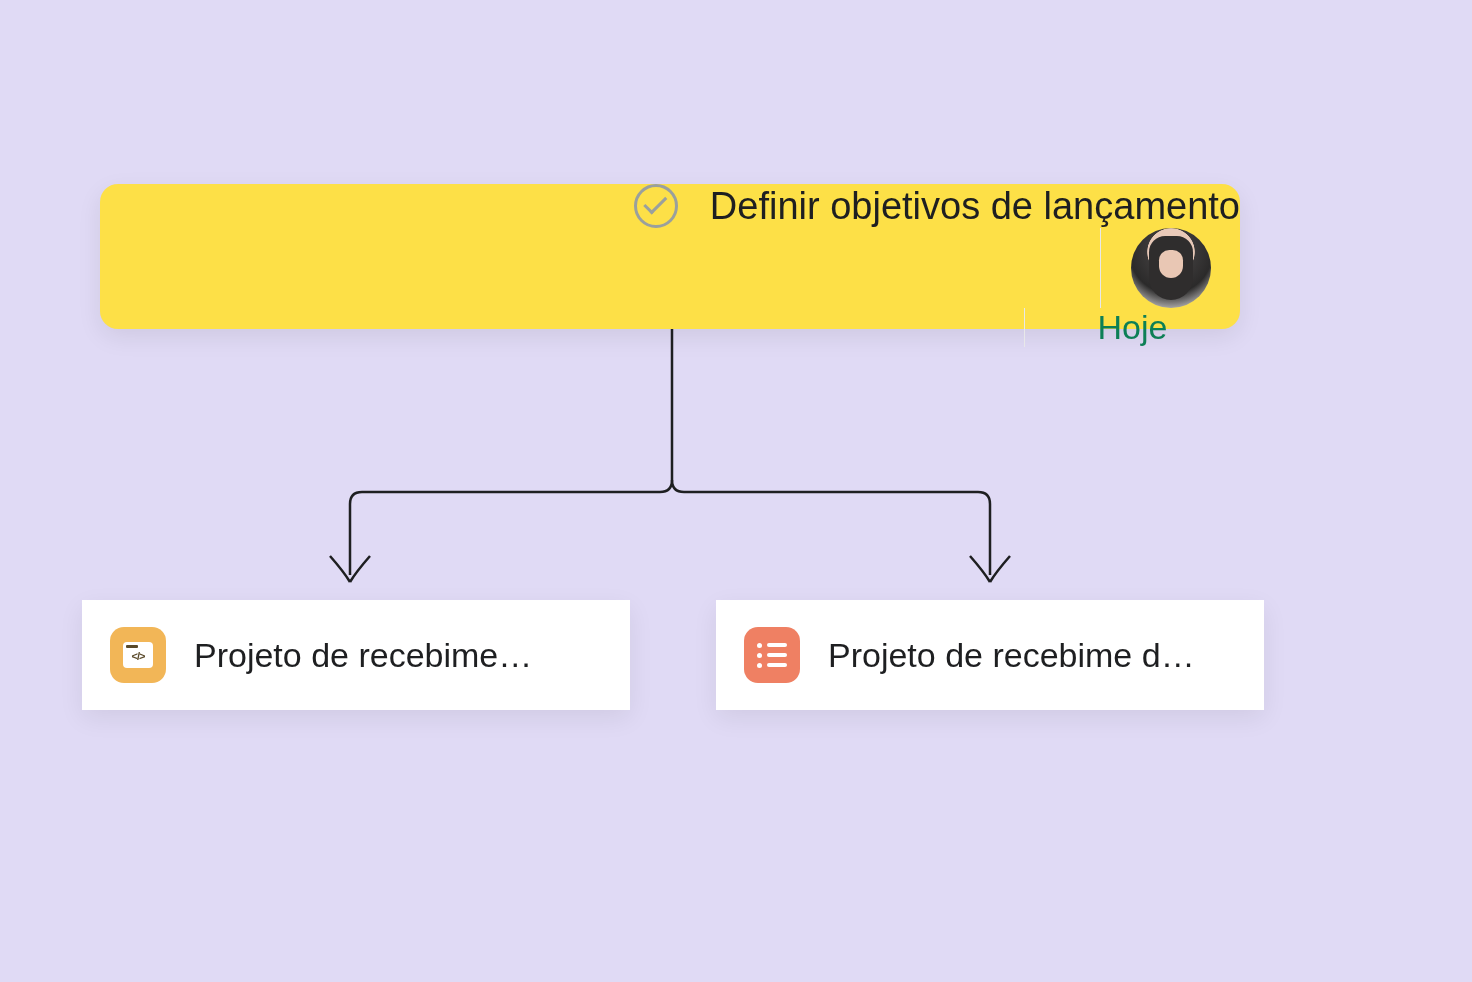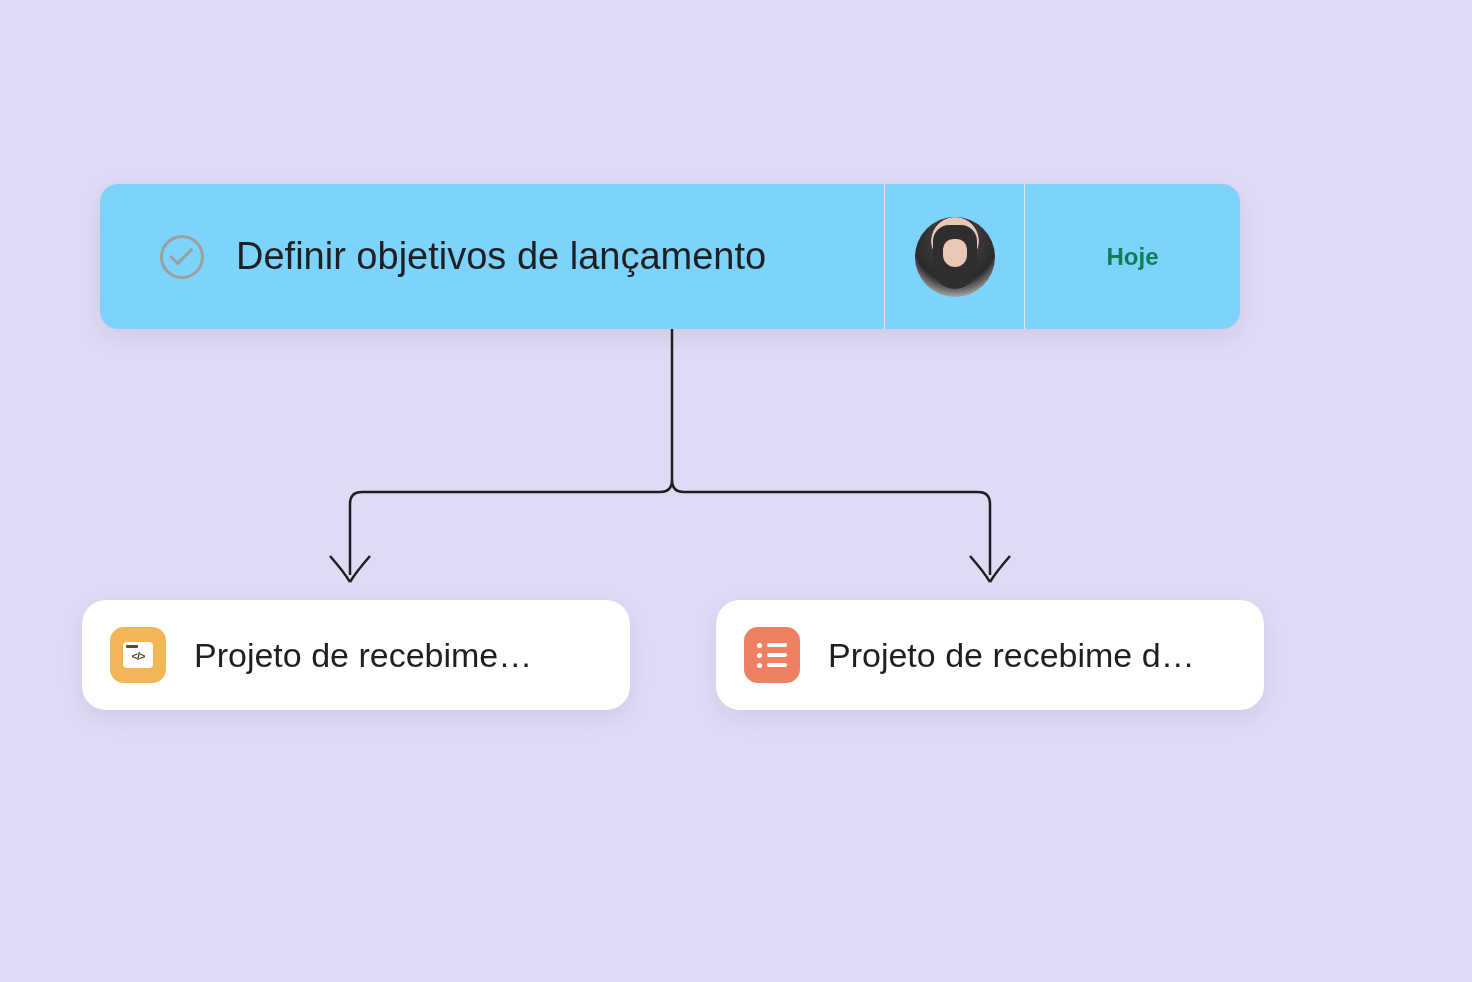--- a/index.html
+++ b/index.html
@@ -11,25 +11,26 @@
     position: relative;
     overflow: hidden;
   }
 
   .task-card {
     position: absolute;
     left: 100px;
     top: 184px;
     width: 1140px;
     height: 145px;
-    background: #7dd3fc;
+    background: #fde047;
     border-radius: 18px;
     box-shadow: 0 8px 24px rgba(0,0,0,0.08);
     display: flex;
-    align-items: flex-start;
+    align-items: flex-end;
+    flex-direction: column;
   }
   .task-main {
     flex: 1;
     display: flex;
     align-items: center;
     padding-left: 60px;
     gap: 32px;
     height: 100%;
   }
   .check-circle {
@@ -86,40 +87,40 @@
   }
   .date-cell {
     width: 216px;
     height: 100%;
     border-left: 1px solid #e8e8e9;
     display: flex;
     align-items: center;
     justify-content: center;
   }
   .date-label {
-    font-size: 24px;
-    font-weight: 700;
+    font-size: 34px;
+    font-weight: 400;
     color: #0d7f56;
   }
 
   .connector-svg {
     position: absolute;
     left: 0;
     top: 0;
     width: 1472px;
     height: 982px;
     pointer-events: none;
   }
 
   .project-card {
     position: absolute;
     width: 548px;
     height: 110px;
     background: #ffffff;
-    border-radius: 24px;
+    border-radius: 0;
     box-shadow: 0 8px 24px rgba(0,0,0,0.07);
     display: flex;
     align-items: center;
     padding: 0 28px;
     gap: 28px;
   }
   .project-left { left: 82px; top: 600px; }
   .project-right { left: 716px; top: 600px; }
 
   .proj-icon {

